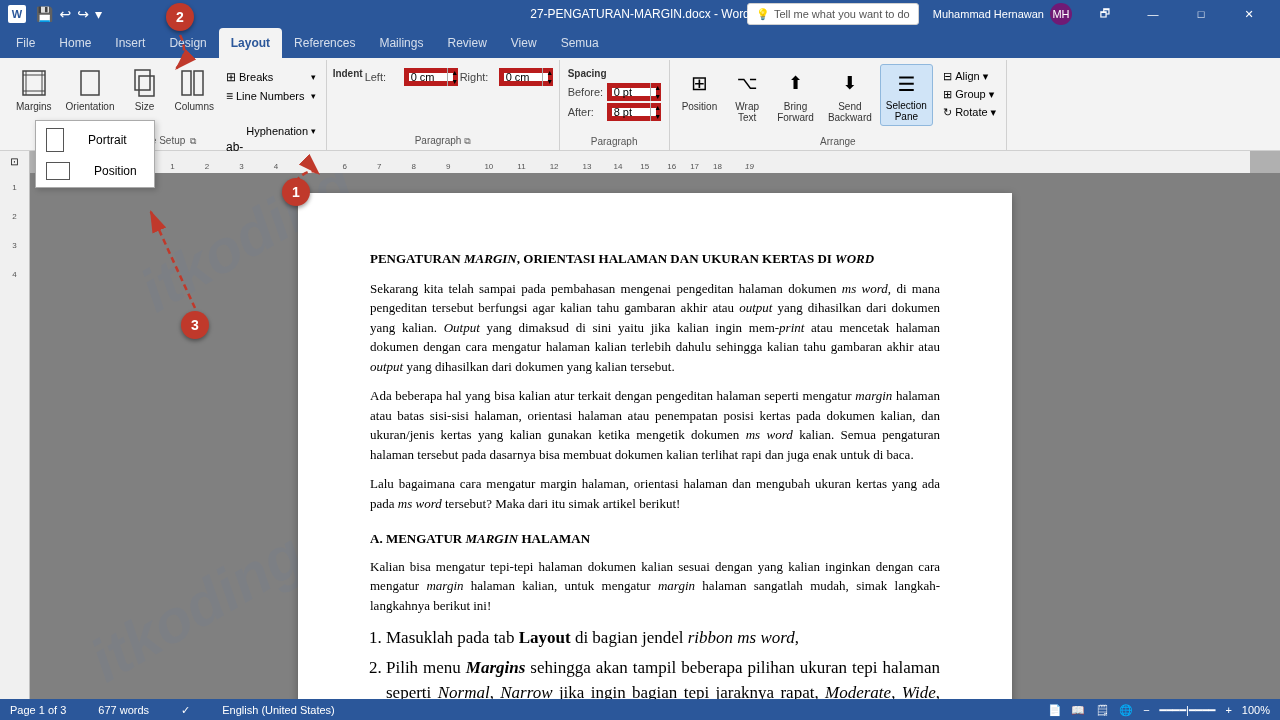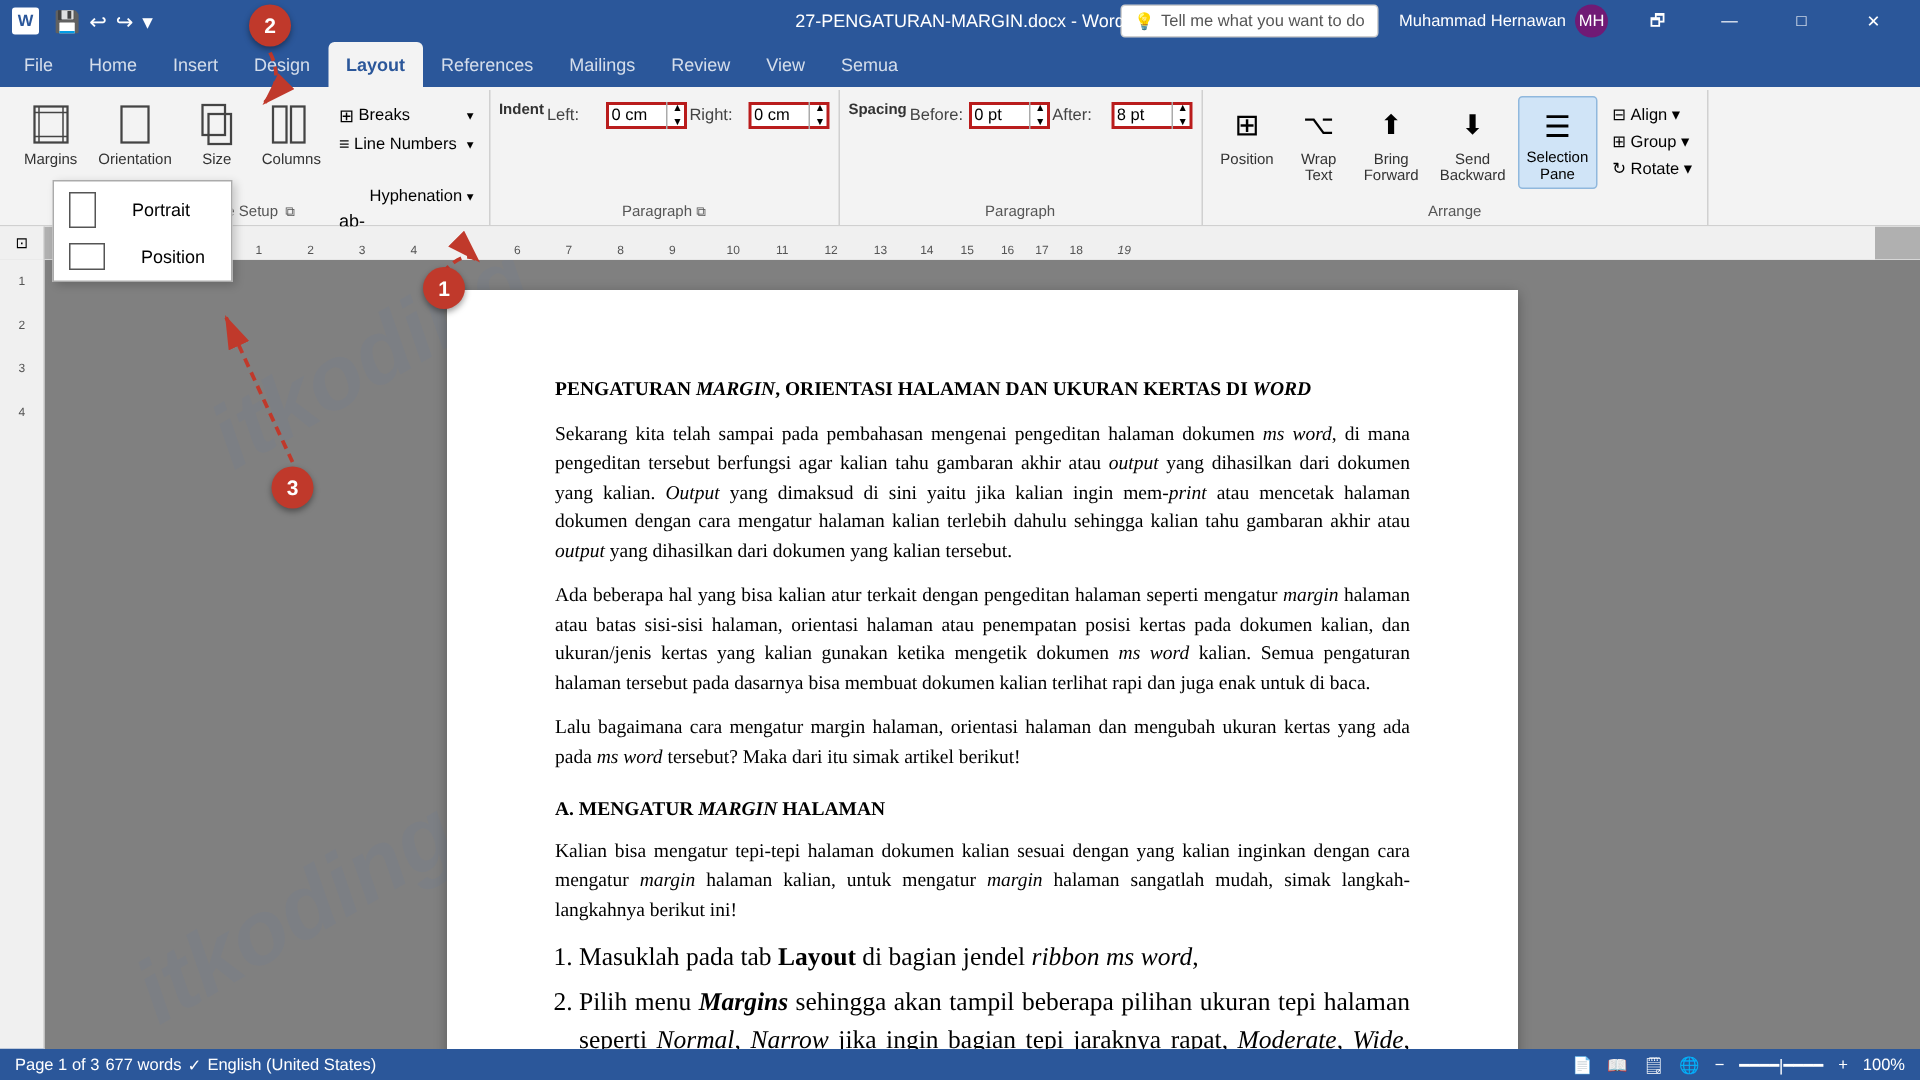--- a/index.html
+++ b/index.html
@@ -43,36 +43,36 @@
     .rb-large { display: flex; flex-direction: column; align-items: center; padding: 3px 6px; cursor: pointer; border-radius: 3px; min-width: 44px; }
     .rb-large .icon { width: 32px; height: 32px; display: flex; align-items: center; justify-content: center; font-size: 22px; }
     .rb-large .label { font-size: 10px; text-align: center; margin-top: 2px; color: #333; }
 
     .rb-small { display: flex; align-items: center; gap: 3px; padding: 2px 4px; cursor: pointer; border-radius: 2px; white-space: nowrap; font-size: 11px; }
 
     .rb-small-col { display: flex; flex-direction: column; gap: 1px; }
     .is-label { font-size: 10px; font-weight: 600; color: #333; margin-bottom: 2px; }
     .is-row { display: flex; align-items: center; gap: 3px; font-size: 11px; }
     .is-row label { width: 36px; color: #444; }
-    .is-input { width: 54px; height: 18px; border: 2px solid #b91c1c; font-size: 11px; padding: 0 2px; background: white; display: flex; align-items: center; }
+    .is-input { width: 54px; height: 18px; border: 5px solid #b91c1c; font-size: 11px; padding: 0 2px; background: white; display: flex; align-items: center; }
     .is-input input { border: none; outline: none; width: 36px; font-size: 11px; background: transparent; }
     .is-spin { display: flex; flex-direction: column; border-left: 1px solid #ababab; }
     .is-spin-btn { width: 14px; height: 9px; display: flex; align-items: center; justify-content: center; font-size: 7px; cursor: pointer; line-height: 1; }
 
     
     .para-group { min-width: 140px; }
 
     
     .ruler-area { background: #f0f0f0; height: 22px; display: flex; align-items: center; border-bottom: 1px solid #c0c0c0; }
     .ruler-corner { width: 30px; height: 22px; background: #f0f0f0; border-right: 1px solid #c0c0c0; flex-shrink: 0; display: flex; align-items: center; justify-content: center; font-size: 10px; }
     .ruler { flex: 1; height: 22px; background: #f0f0f0; position: relative; overflow: hidden; }
 
     
     .main-area { display: flex; height: calc(720px - 28px - 30px - 92px - 22px - 22px); }
-    .status-bar { height: 22px; background: #2b579a; color: white; display: flex; align-items: center; padding: 0 10px; font-size: 11px; gap: 4px; }
+    .status-bar { height: 22px; background: #2b579a; color: white; display: flex; align-items: center; padding: 0 10px; font-size: 11px; gap: 32px; }
     .status-right { margin-left: auto; display: flex; gap: 10px; align-items: center; }
 
     
     .sidebar { width: 30px; background: #f0f0f0; border-right: 1px solid #c0c0c0; }
 
     
     .doc-area { flex: 1; background: #808080; overflow: auto; position: relative; display: flex; justify-content: center; padding: 20px 0; }
     .doc-page { background: white; width: 714px; min-height: 900px; box-shadow: 0 2px 8px rgba(0,0,0,0.3); padding: 56px 72px 56px 72px; position: relative; font-family: 'Times New Roman', Times, serif; font-size: 13px; line-height: 1.5; color: #000; }
 
     
@@ -291,21 +291,21 @@
             </div>
           </div>
         </div>
       </div>
       <div class="ribbon-group-label">Paragraph
         <span style="font-size:9px; cursor:pointer;">⧉</span>
       </div>
     </div>
 
     <div class="ribbon-group para-group" style="min-width:110px;">
-      <div class="ribbon-group-content" style="flex-direction:row; padding-top:6px;">
+      <div class="ribbon-group-content" style="flex-direction:column; padding-top:6px;">
         <div class="is-label">Spacing</div>
         <div class="is-row">
           <label>Before:</label>
           <div class="is-input">
             <input type="text" value="0 pt" style="">
             <div class="is-spin">
               <div class="is-spin-btn">▲</div>
               <div class="is-spin-btn">▼</div>
             </div>
           </div>

